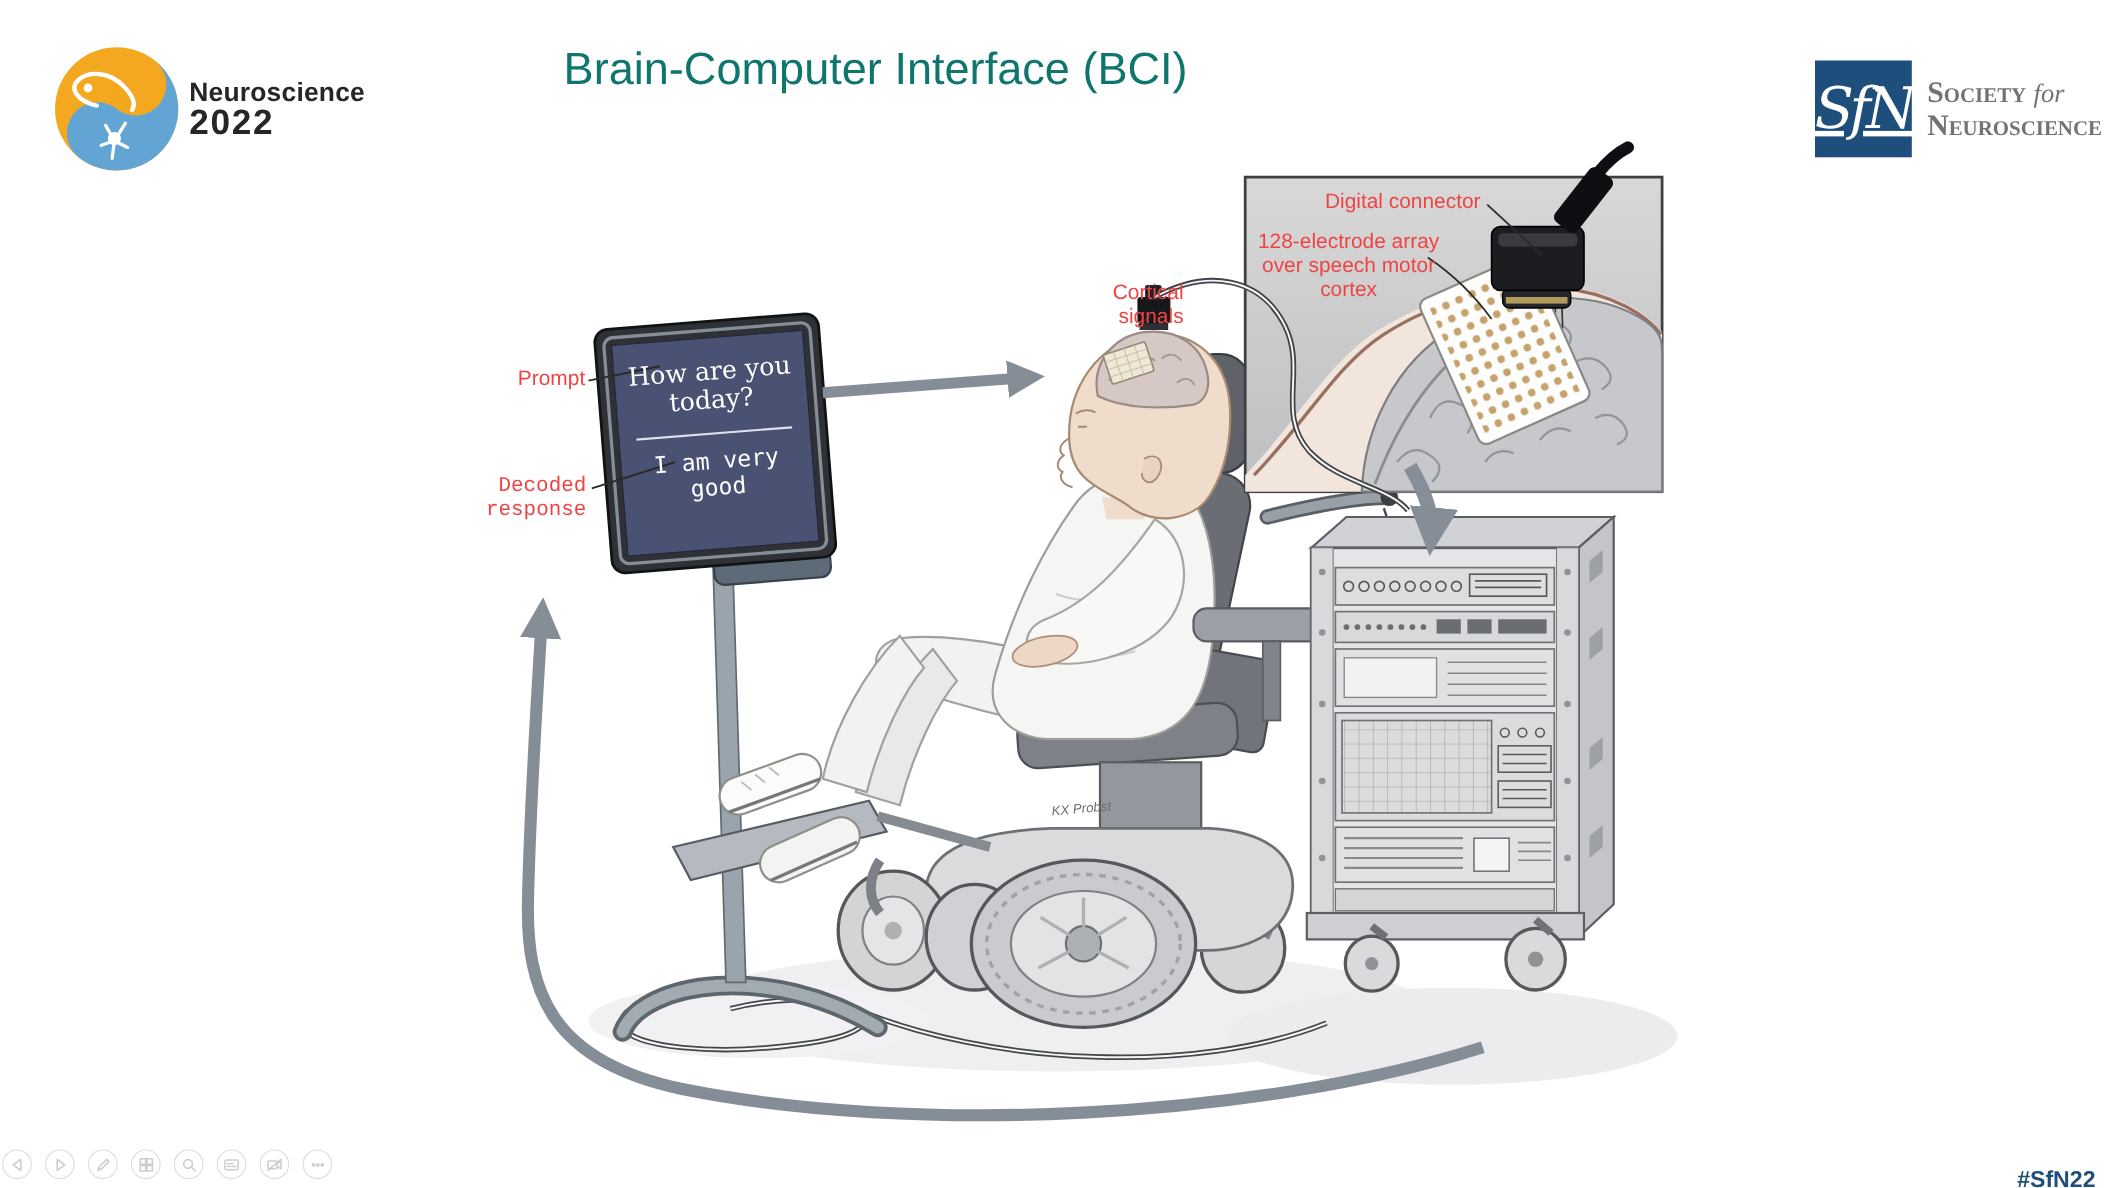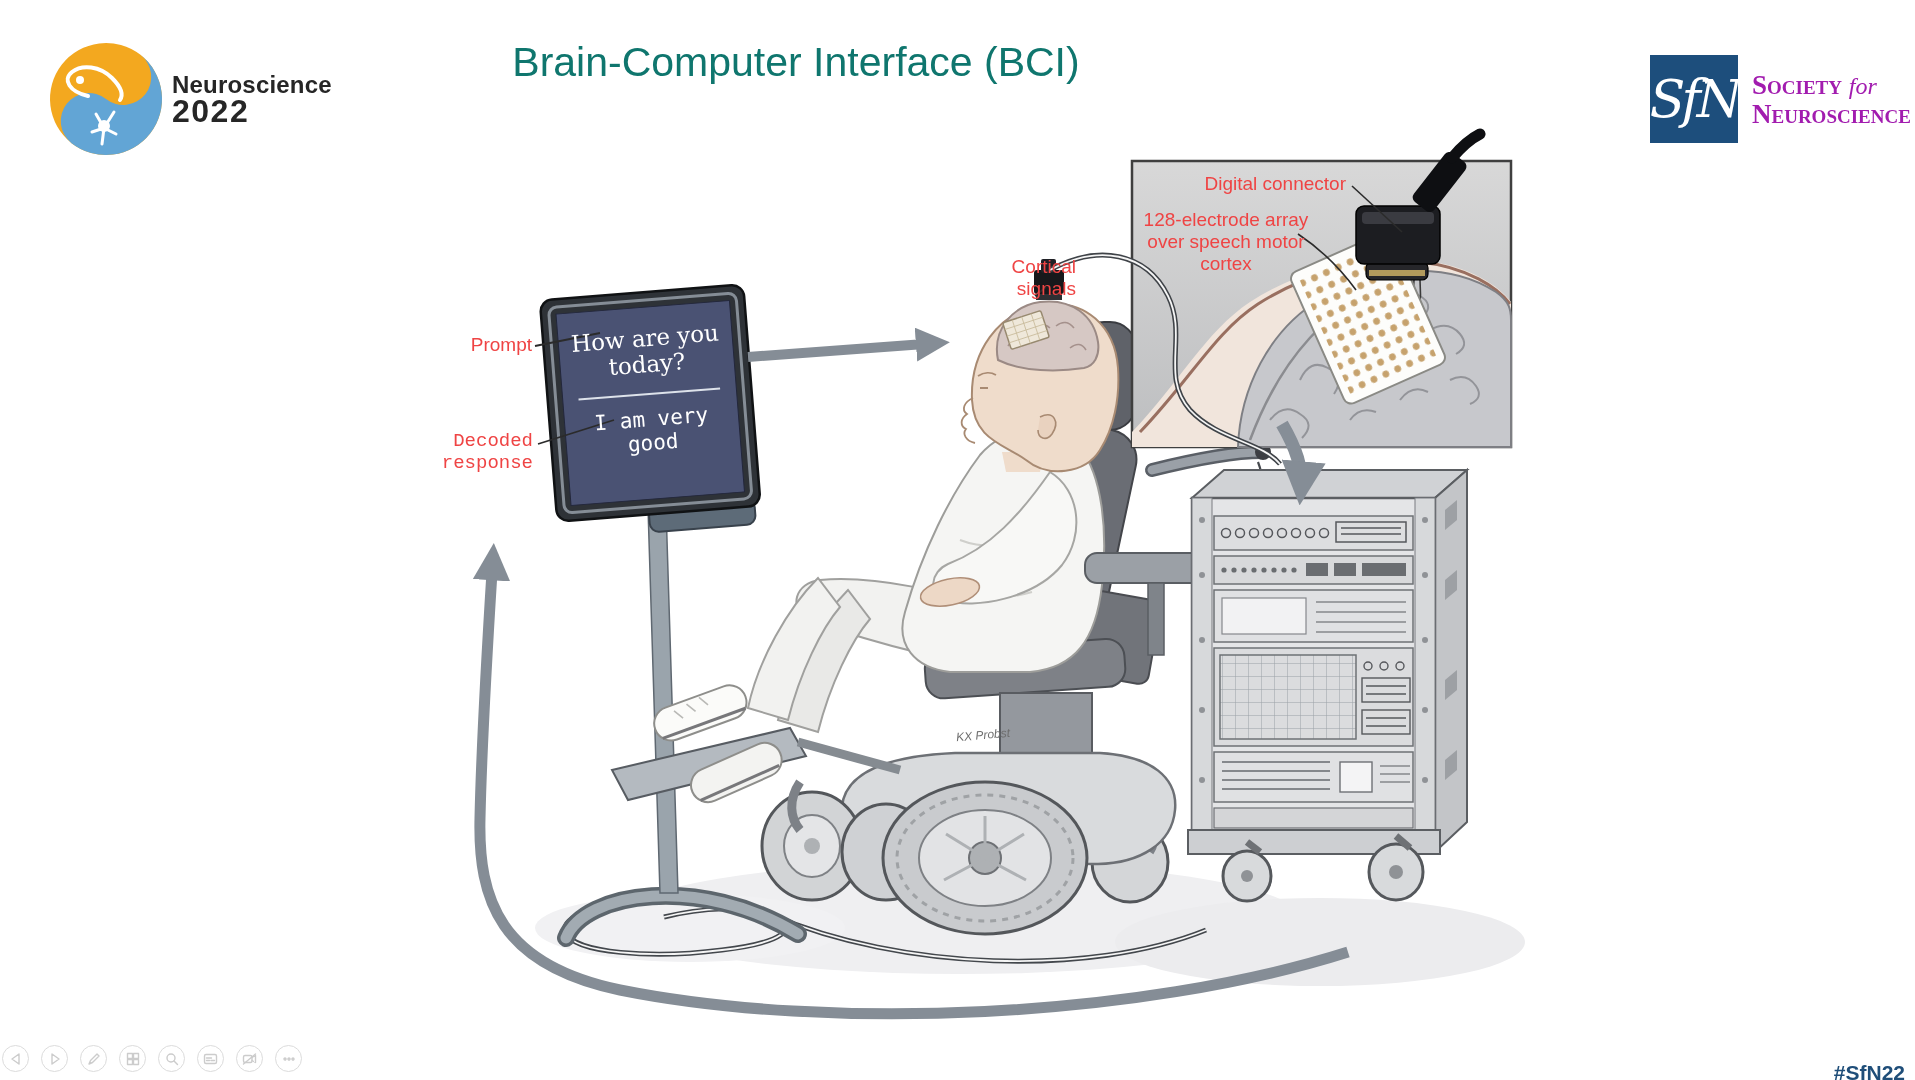--- a/index.html
+++ b/index.html
@@ -8,22 +8,22 @@
   #art{position:absolute;left:0;top:0;z-index:1;}
   .ov{position:absolute;z-index:2;}
 
   
   .conf-logo-text{left:172px;top:72px;color:#262626;font-weight:bold;line-height:26px;}
   .conf-line1{font-size:24px;letter-spacing:.2px;}
   .conf-line2{font-size:32px;letter-spacing:1.5px;}
   .title{left:0;top:38px;width:1592px;text-align:center;color:#0f766e;font-size:41px;line-height:49px;}
   .sfn{left:1650px;top:55px;display:flex;align-items:center;gap:14px;}
   .sfn-square{width:88px;height:88px;background:#1D4E7C;display:flex;align-items:center;justify-content:center;}
-  .sfn-mono{font-family:"DejaVu Serif",serif;font-style:italic;font-size:52px;color:#fff;letter-spacing:-4px;}
-  .sfn-words{font-family:"Liberation Serif",serif;color:#a21caf;font-variant:small-caps;
+  .sfn-mono{font-family:"DejaVu Serif",serif;font-style:italic;font-size:52px;color:#fff;letter-spacing:-4px;text-decoration:underline;}
+  .sfn-words{font-family:"Liberation Serif",serif;color:#737373;font-variant:small-caps;
              font-weight:bold;font-size:27px;line-height:28px;white-space:nowrap;}
   .sfn-for{font-variant:normal;font-style:italic;font-weight:normal;text-transform:lowercase;font-size:24px;}
 
   
   .lbl{font-size:19px;color:#ef4444;line-height:22px;}
   .lbl-prompt{left:452px;top:334px;width:80px;text-align:right;}
   .lbl-decoded{left:425px;top:430px;width:108px;text-align:right;font-family:Liberation Mono, monospace;}
   .lbl-cortical{left:966px;top:256px;width:110px;text-align:right;}
   .lbl-digital{left:1170px;top:173px;width:176px;text-align:right;}
   .lbl-array{left:1141px;top:209px;width:170px;text-align:center;}

